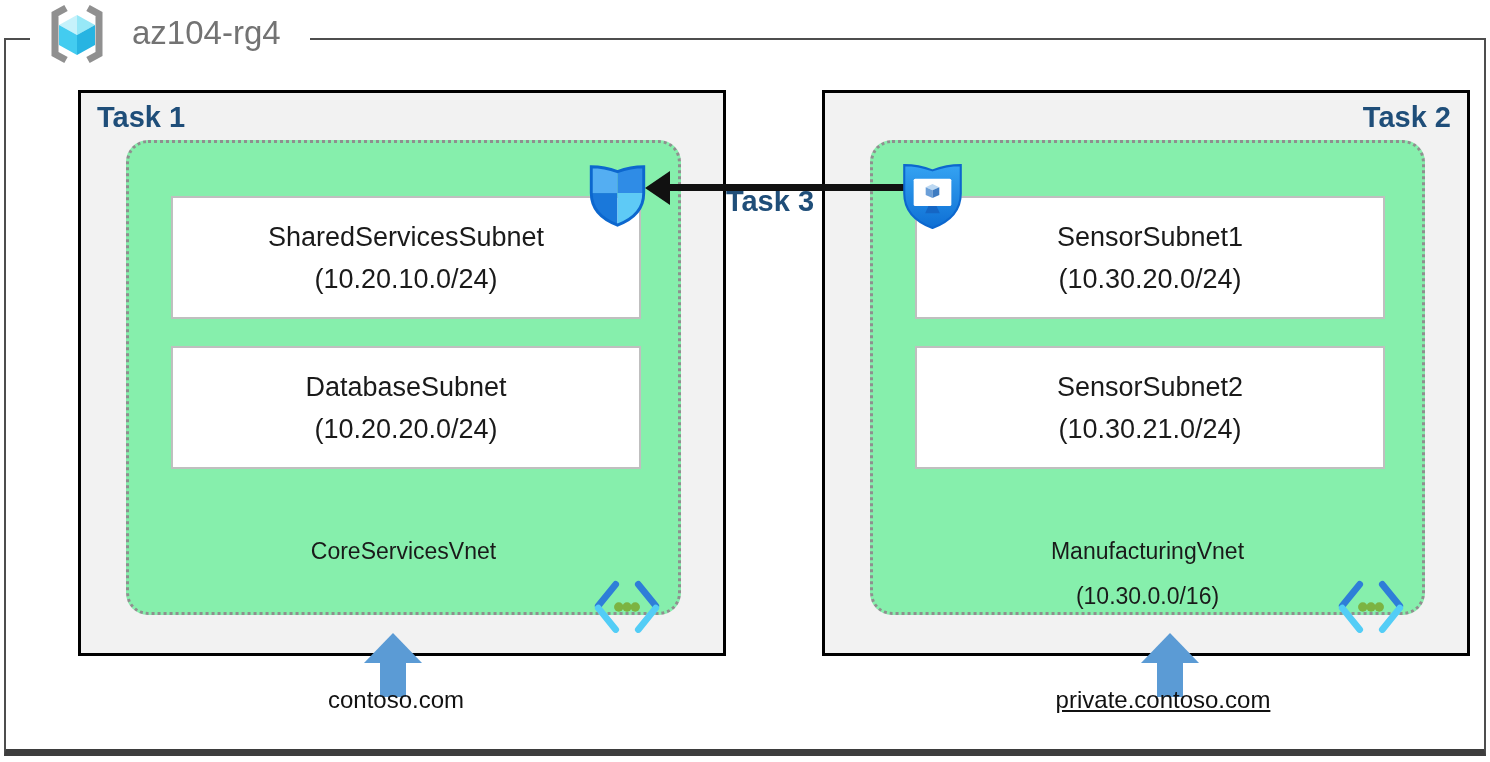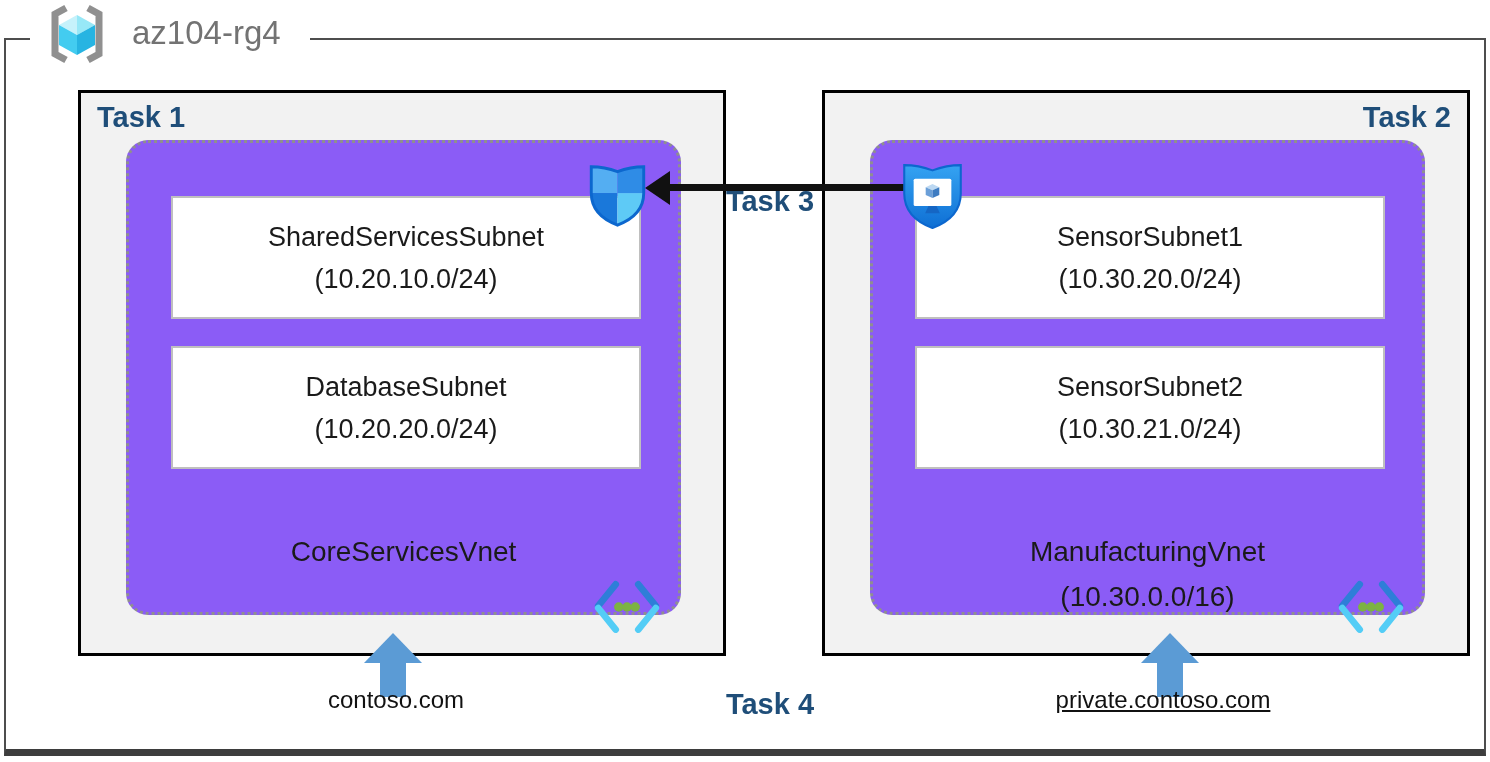--- a/index.html
+++ b/index.html
@@ -21,33 +21,33 @@
   .task-box { position: absolute; top: 90px; width: 648px; height: 566px; background: #f2f2f2; border: 3px solid #000000; }
   .task-box.left  { left: 78px; }
   .task-box.right { left: 822px; }
   .task-label { position: absolute; top: 8px; font-size: 29px; font-weight: bold; color: #1f4e79; }
   .task-label.tl { left: 16px; }
   .task-label.tr { right: 16px; margin-left: 20px; }
 
   
   .vnet-area {
     position: absolute; left: 45px; top: 47px; width: 555px; height: 475px;
-    background: #8b5cf6; border: 3px dotted #8f8f8f; border-radius: 22px;
+    background: #86efac; border: 3px dotted #8f8f8f; border-radius: 22px;
   }
   .subnet {
     position: absolute; left: 42px; width: 470px; height: 123px;
     background: #ffffff; border: 2px solid #bfbfbf;
     display: flex; flex-direction: column; justify-content: center; align-items: center;
     font-size: 27px; color: #1a1a1a; line-height: 42px; text-align: center;
   }
   .subnet.s1 { top: 53px; }
   .subnet.s2 { top: 203px; }
   .vnet-name {
     position: absolute; left: 0; right: 0; top: 386px; text-align: center;
-    font-size: 28px; color: #1a1a1a; line-height: 45px;
+    font-size: 23px; color: #1a1a1a; line-height: 45px;
   }
   .vnet-icon { position: absolute; right: 14px; bottom: -26px; width: 74px; height: 60px; }
 
   
   .task3-label { position: absolute; left: 690px; top: 144px; width: 160px; text-align: center;
                  font-size: 29px; font-weight: bold; color: #1f4e79; margin-top: 41px; }
   .arrow-line { position: absolute; left: 664px; top: 184px; width: 250px; height: 7px; background: #111111; }
   .arrow-head { position: absolute; left: 645px; top: 171px; width: 0; height: 0;
                 border-top: 17px solid transparent; border-bottom: 17px solid transparent;
                 border-right: 25px solid #111111; }
@@ -176,15 +176,14 @@
   <div class="up-arrow left">
     <div class="head"></div>
     <div class="stem"></div>
   </div>
   <div class="up-arrow right">
     <div class="head"></div>
     <div class="stem"></div>
   </div>
   <div class="dns-label left">contoso.com</div>
   <div class="dns-label right">private.contoso.com</div>
-  <div class="task4-label">Task 4</div>
 
 </div>
 
 </body></html>

